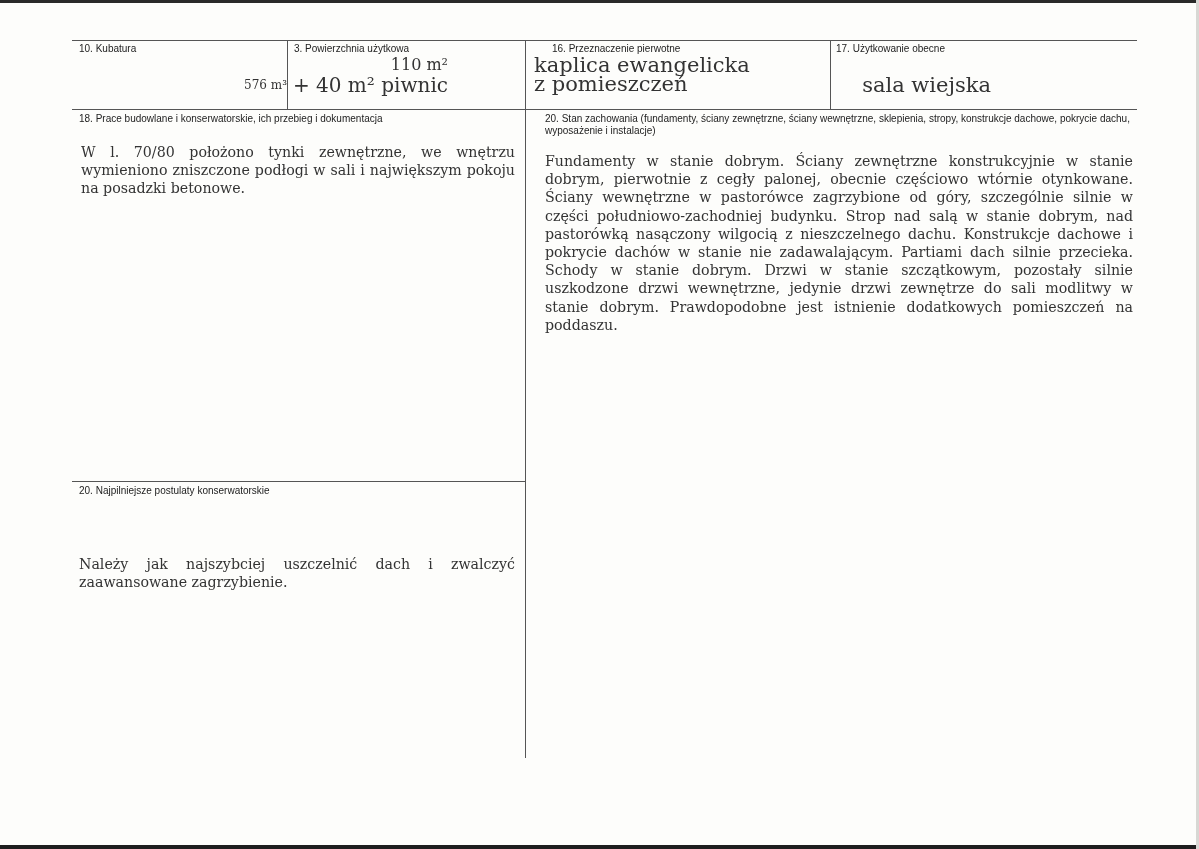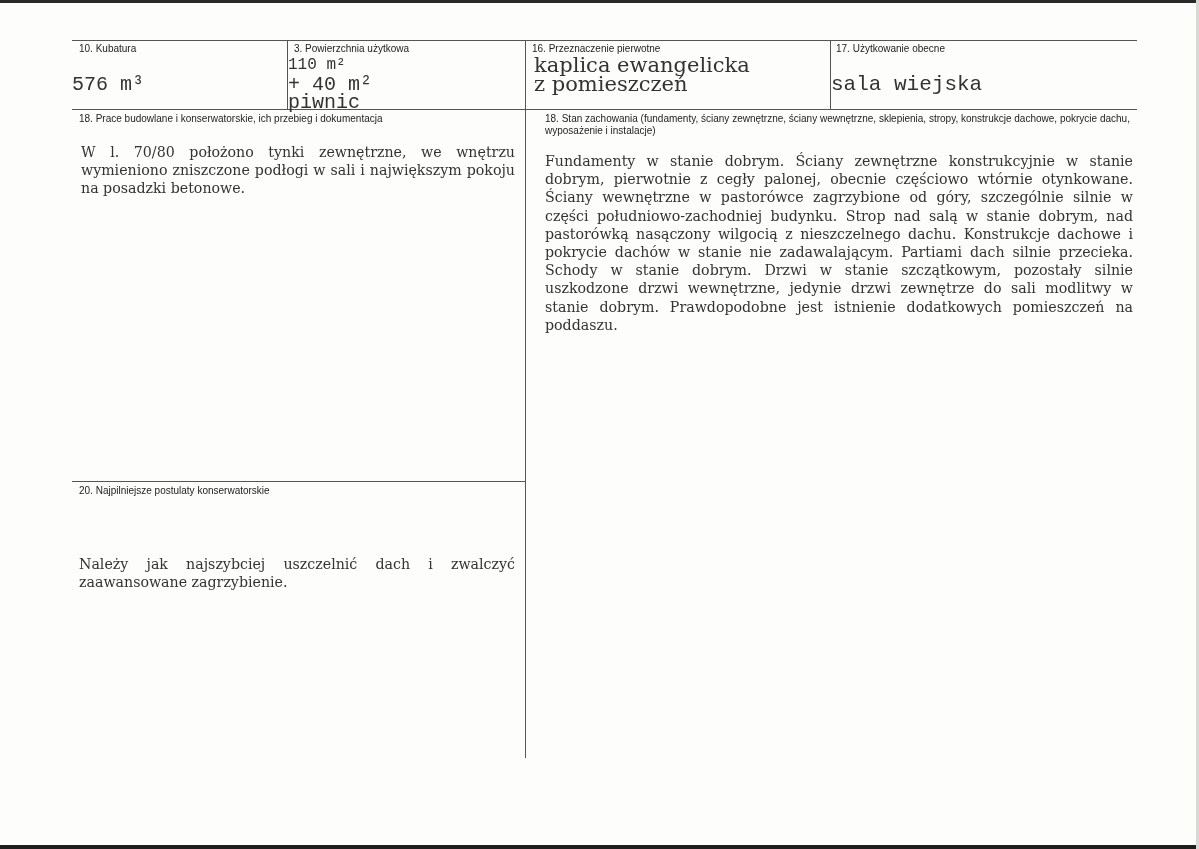--- a/index.html
+++ b/index.html
@@ -21,64 +21,64 @@
       position: absolute;
       font-family: "DejaVu Serif", serif;
       font-size: 21px; color: #333; line-height: 18px;
     }
     .para {
       position: absolute;
       font-family: "DejaVu Serif", serif;
       font-size: 14.2px; color: #333; line-height: 18.2px;
       text-align: justify;
     }
-    .center { text-align: left; font-family: Liberation Mono, monospace; }
+    .center { text-align: right; }
   </style>
 </head>
 <body>
 
 <div class="scan-top"></div>
 <div class="scan-bottom"></div>
 <div class="scan-right"></div>
 
 <div class="hline" style="left:72px; top:40px; width:1065px;"></div>
 <div class="hline" style="left:72px; top:109px; width:1065px;"></div>
 <div class="hline" style="left:72px; top:481px; width:453px;"></div>
 <div class="vline" style="left:287px; top:40px; height:69px;"></div>
 <div class="vline" style="left:525px; top:40px; height:718px;"></div>
 <div class="vline" style="left:830px; top:40px; height:69px;"></div>
 
 <div>
   <div class="label" style="left:79px; top:43px;">10. Kubatura</div>
-  <div class="val center" style="left:72px; top:76px; width:215px; font-size:20px;">576 m³</div>
+  <div class="val center" style="left:72px; top:76px; width:215px; font-size:12px;">576 m³</div>
 </div>
 
 <div>
   <div class="label" style="left:294px; top:43px;">3. Powierzchnia użytkowa</div>
   <div class="val center" style="left:288px; top:56px; width:160px; font-size:16px;">110 m²</div>
   <div class="val center" style="left:288px; top:76px; width:160px; font-size:20px;">+ 40 m² piwnic</div>
 </div>
 
 <div>
-  <div class="label" style="left:532px; top:43px;">16. Przeznaczenie pierwotne</div>
+  <div class="label" style="left:552px; top:43px;">16. Przeznaczenie pierwotne</div>
   <div class="val" style="left:534px; top:56px;">kaplica ewangelicka</div>
   <div class="val" style="left:534px; top:75px;">z pomieszczeń</div>
 </div>
 
 <div>
   <div class="label" style="left:836px; top:43px;">17. Użytkowanie obecne</div>
   <div class="val center" style="left:831px; top:76px; width:160px;">sala wiejska</div>
 </div>
 
 <div>
   <div class="label" style="left:79px; top:113px;">18. Prace budowlane i konserwatorskie, ich przebieg i dokumentacja</div>
   <div class="para" style="left:81px; top:143px; width:434px;">W l. 70/80 położono tynki zewnętrzne, we wnętrzu wymieniono zniszczone podłogi w sali i największym pokoju na posadzki betonowe.</div>
 </div>
 
 <div>
-  <div class="label" style="left:545px; top:113px; width:595px;">18. Stan zachowania (fundamenty, ściany zewnętrzne, ściany wewnętrzne, sklepienia, stropy, konstrukcje dachowe, pokrycie dachu, wyposażenie i instalacje)</div>
+  <div class="label" style="left:545px; top:113px; width:595px;">20. Stan zachowania (fundamenty, ściany zewnętrzne, ściany wewnętrzne, sklepienia, stropy, konstrukcje dachowe, pokrycie dachu, wyposażenie i instalacje)</div>
   <div class="para" style="left:545px; top:152px; width:588px;">Fundamenty w stanie dobrym. Ściany zewnętrzne konstrukcyjnie w stanie dobrym, pierwotnie z cegły palonej, obecnie częściowo wtórnie otynkowane. Ściany wewnętrzne w pastorówce zagrzybione od góry, szczególnie silnie w części południowo-zachodniej budynku. Strop nad salą w stanie dobrym, nad pastorówką nasączony wilgocią z nieszczelnego dachu. Konstrukcje dachowe i pokrycie dachów w stanie nie zadawalającym. Partiami dach silnie przecieka. Schody w stanie dobrym. Drzwi w stanie szczątkowym, pozostały silnie uszkodzone drzwi wewnętrzne, jedynie drzwi zewnętrze do sali modlitwy w stanie dobrym. Prawdopodobne jest istnienie dodatkowych pomieszczeń na poddaszu.</div>
 </div>
 
 <div>
   <div class="label" style="left:79px; top:485px;">20. Najpilniejsze postulaty konserwatorskie</div>
   <div class="para" style="left:79px; top:515px; width:436px;margin-top:40px;">Należy jak najszybciej uszczelnić dach i zwalczyć zaawansowane zagrzybienie.</div>
 </div>
 
 </body></html>

